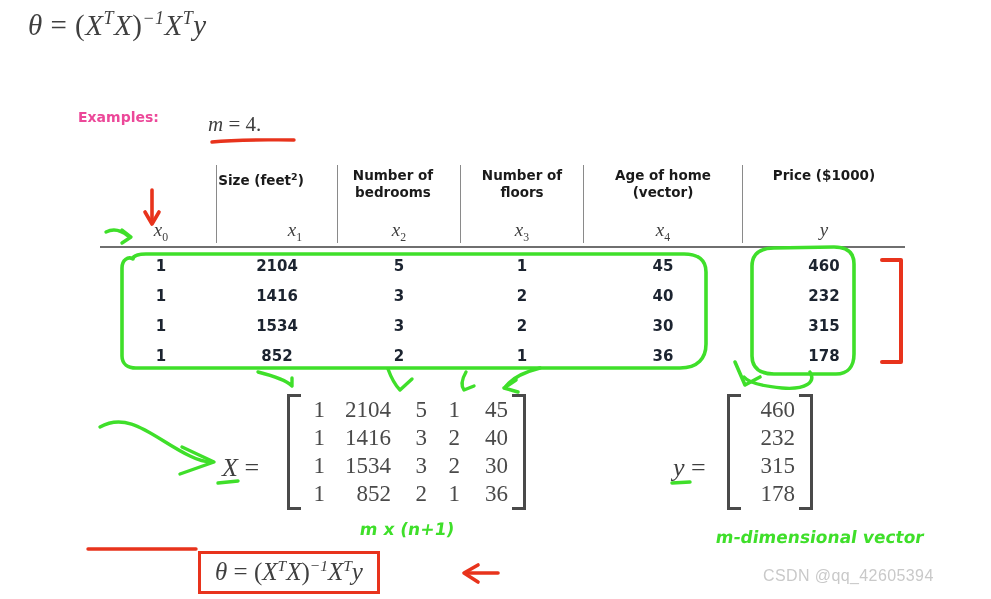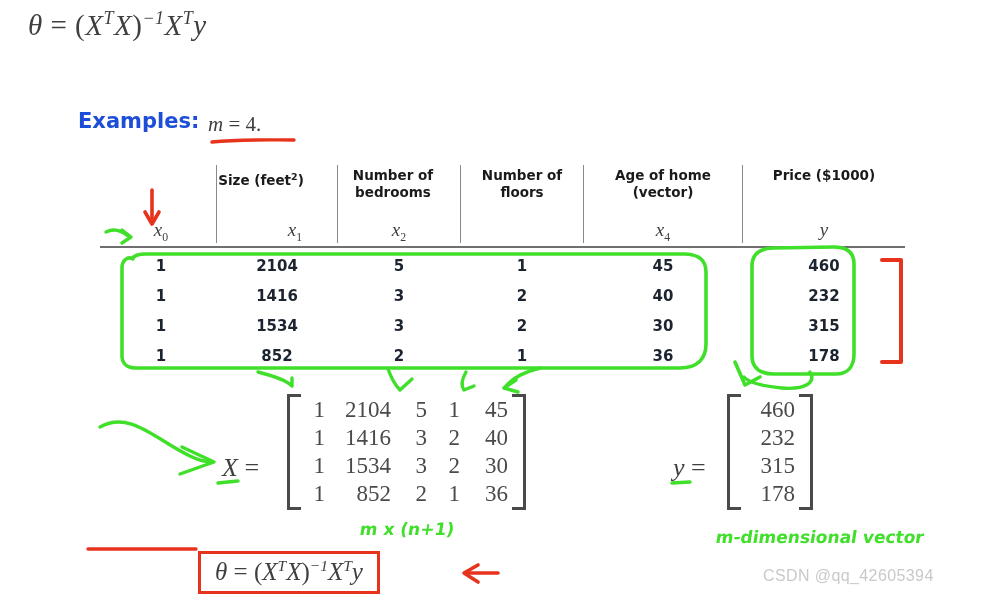--- a/index.html
+++ b/index.html
@@ -35,22 +35,22 @@
     left: 28px; top: 8px;
     font-size: 29px;
     letter-spacing: 0.5px;
   }
 
   
   #examples-label {
     left: 78px; top: 109px;
     font-family: "DejaVu Sans", sans-serif;
     font-weight: bold;
-    font-size: 21px;
-    color: #1d4ed8;
+    font-size: 14px;
+    color: #ec4899;
   }
   #examples-value {
     left: 208px; top: 112px;
     font-size: 21px;
   }
 
   
   #table-wrap { left: 100px; top: 165px; width: 810px; height: 210px; }
   .vline {
     position: absolute;
@@ -181,20 +181,21 @@
 
     <div class="colhead" style="left:110px; width:102px;"><span>Size (feet<sup style="font-size:0.7em">2</sup>)</span></div>
     <div class="colhead" style="left:237px; width:112px;">Number of bedrooms</div>
     <div class="colhead" style="left:366px; width:112px;">Number of floors</div>
     <div class="colhead" style="left:489px; width:148px;">Age of home (vector)</div>
     <div class="colhead" style="left:648px; width:152px;text-align:center;">Price ($1000)</div>
 
     <div class="subhead math" style="left:16px;  width:90px;"><span class="var">x</span><sub>0</sub></div>
     <div class="subhead math" style="left:144px; width:102px;"><span class="var">x</span><sub>1</sub></div>
     <div class="subhead math" style="left:243px; width:112px;"><span class="var">x</span><sub>2</sub></div>
+    <div class="subhead math" style="left:366px; width:112px;"><span class="var">x</span><sub>3</sub></div>
     <div class="subhead math" style="left:489px; width:148px;"><span class="var">x</span><sub>4</sub></div>
     <div class="subhead math" style="left:648px; width:152px;"><span class="var">y</span></div>
 
     <div class="cell" style="left:16px;  width:90px;  top:92px;">1</div>
     <div class="cell" style="left:126px; width:102px; top:92px;">2104</div>
     <div class="cell" style="left:243px; width:112px; top:92px;">5</div>
     <div class="cell" style="left:366px; width:112px; top:92px;">1</div>
     <div class="cell" style="left:489px; width:148px; top:92px;">45</div>
     <div class="cell" style="left:648px; width:152px; top:92px;">460</div>
 

